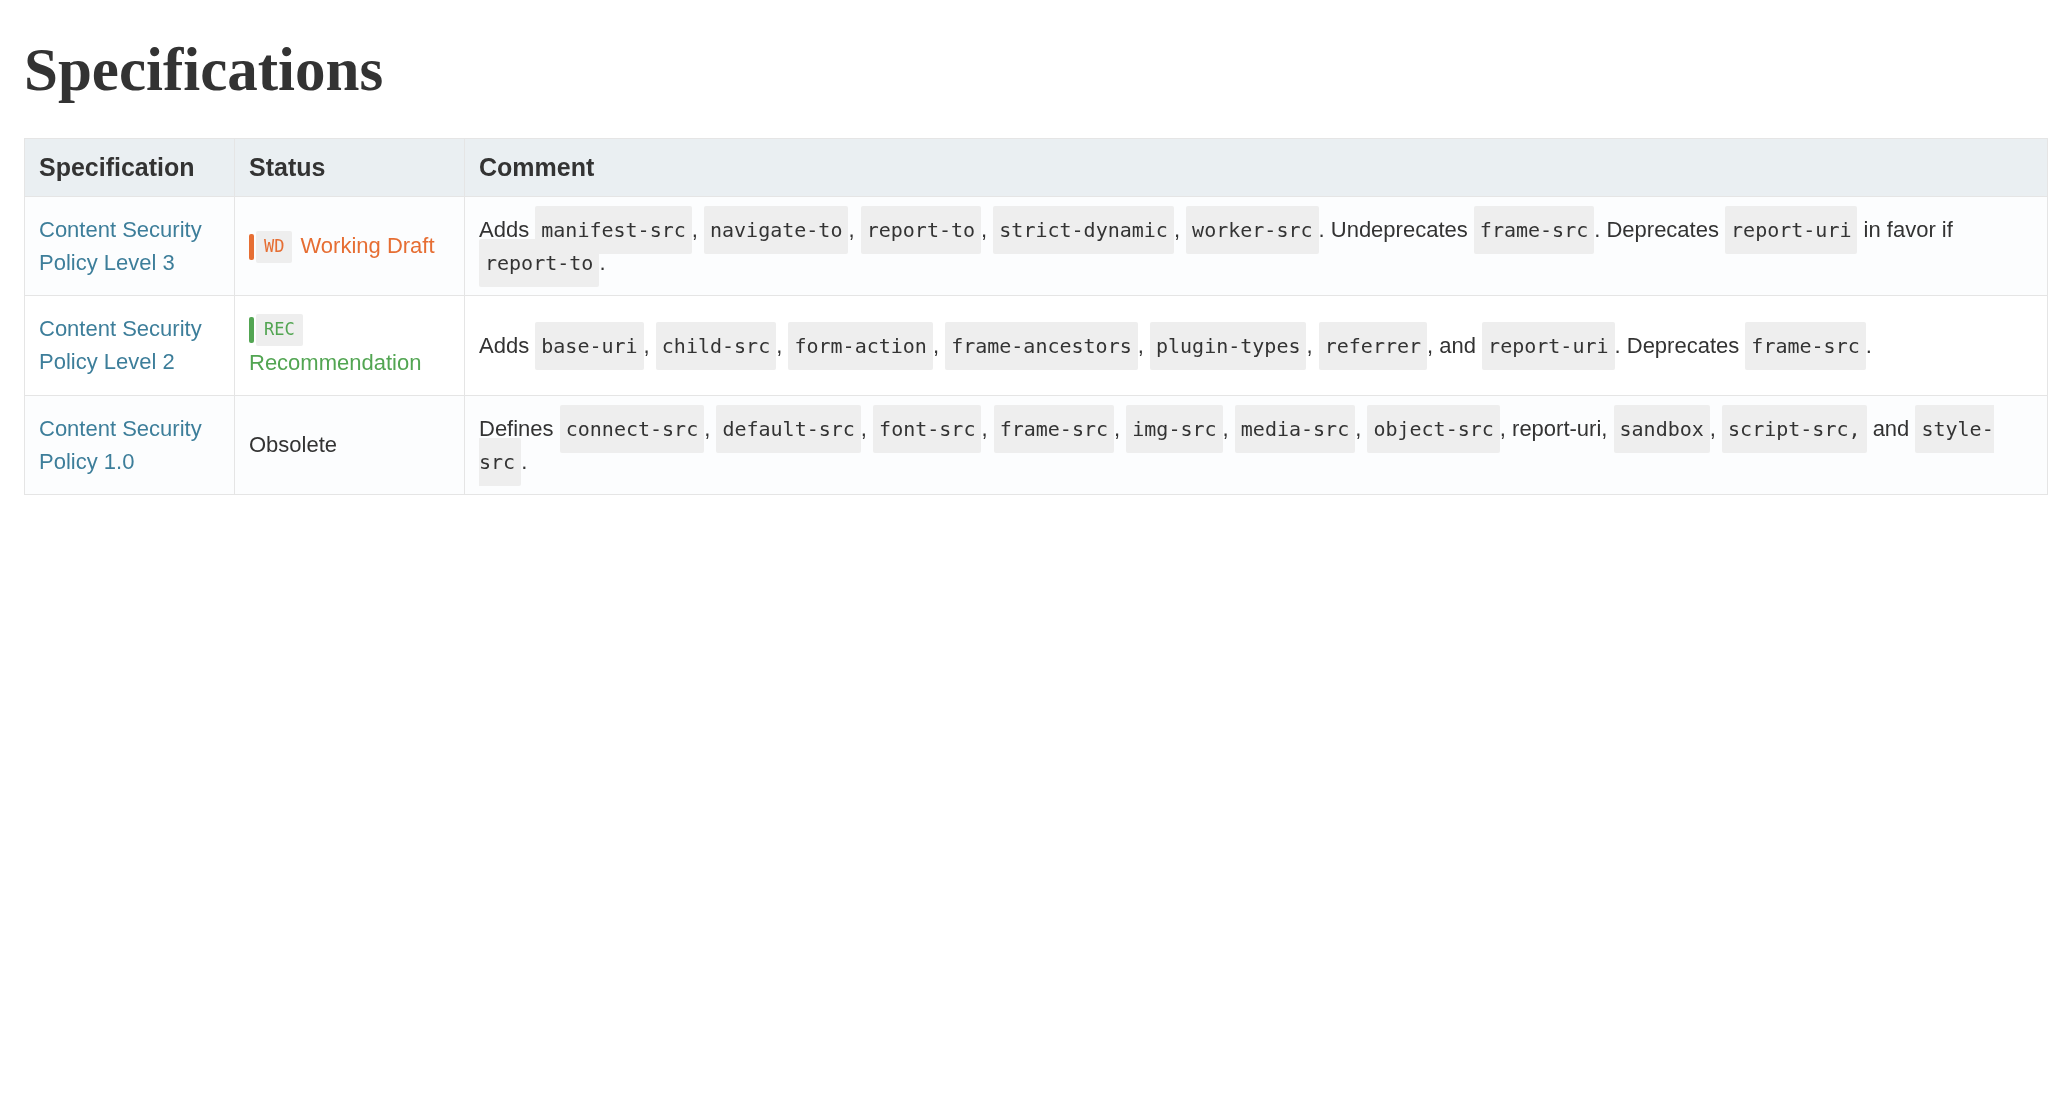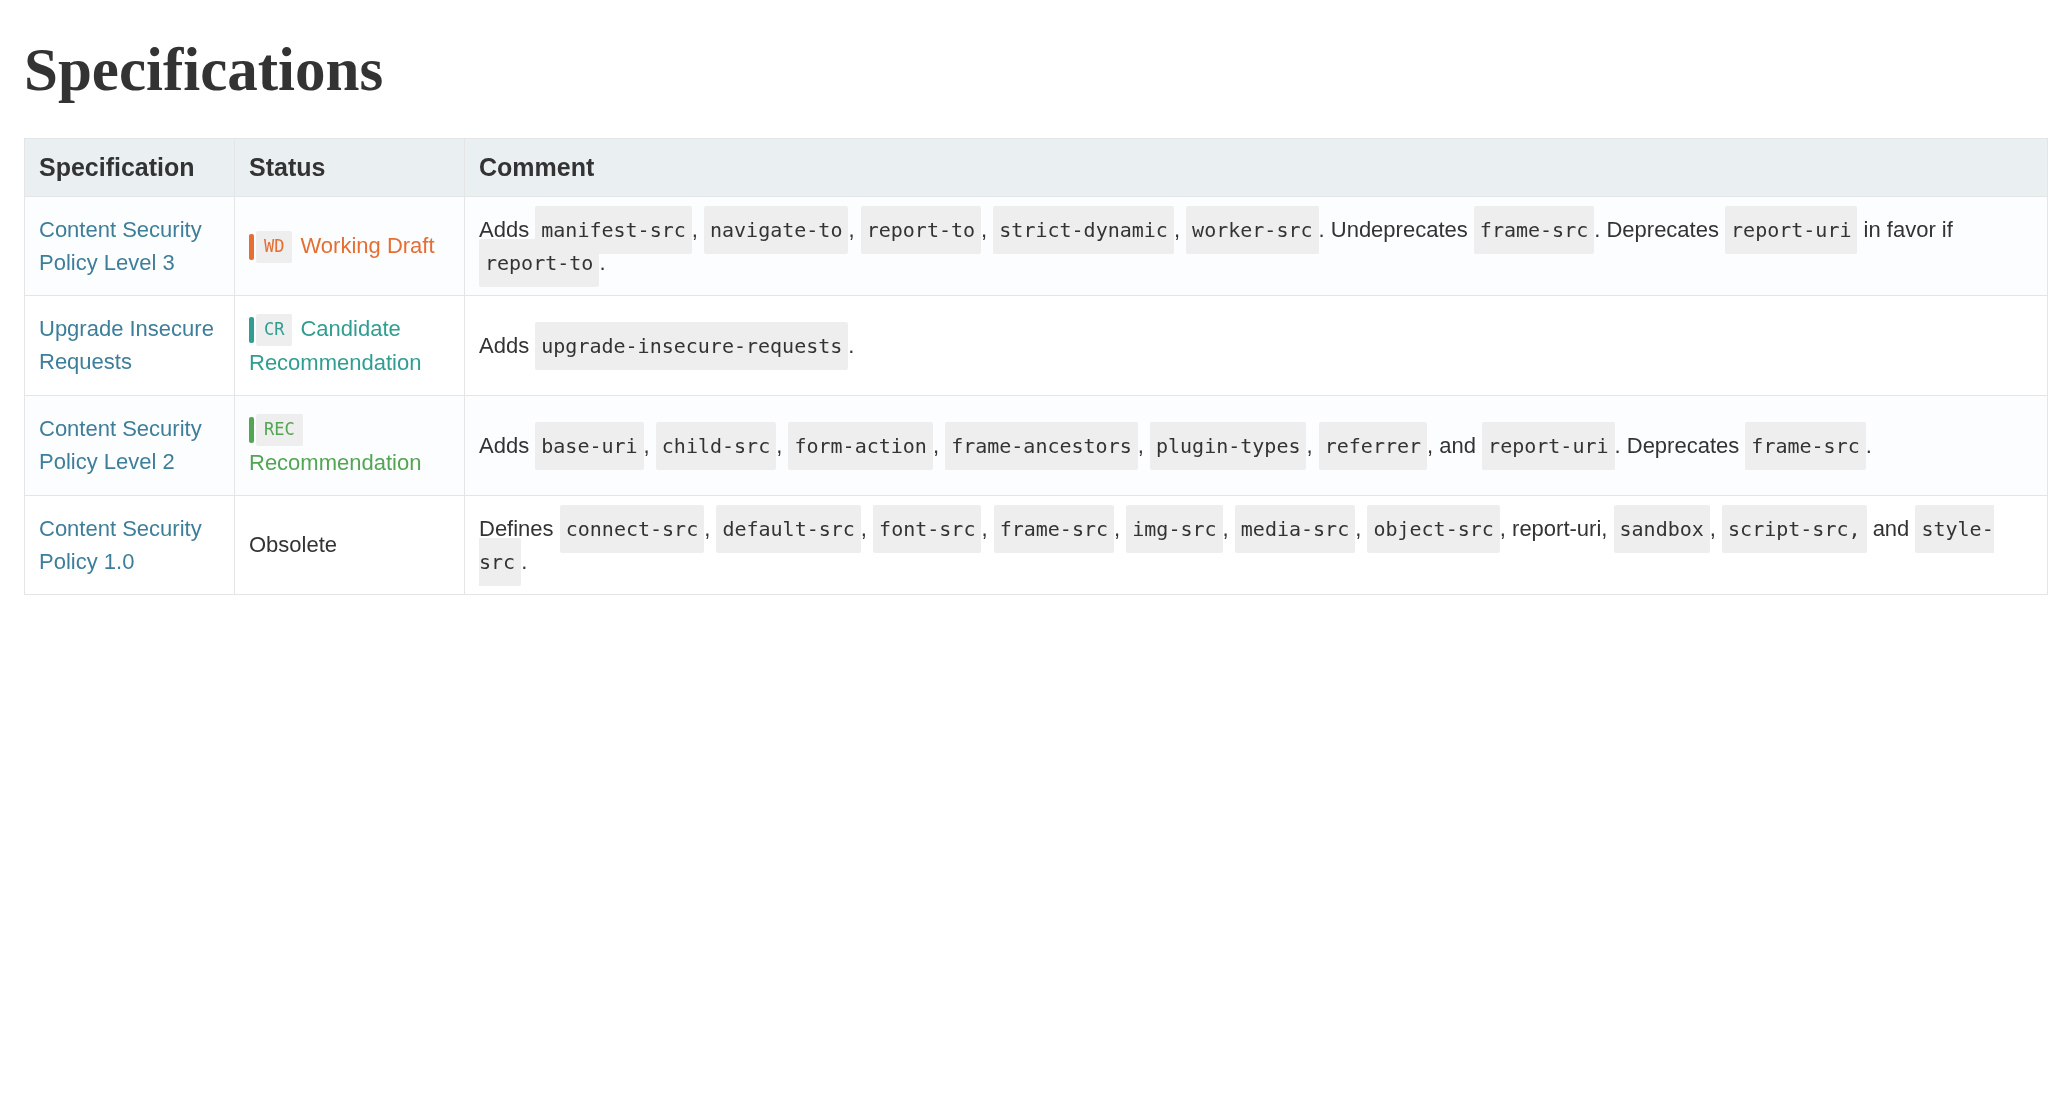--- a/index.html
+++ b/index.html
@@ -97,25 +97,20 @@
       <th>Comment</th>
     </tr>
   </thead>
   <tbody id="spec-tbody">
   <tr>
         <td class="spec-col"><a class="spec-link" href="#">Content Security Policy Level 3</a></td>
         <td class="status-col"><span class="status-wrap"><span class="badge-bar" style="background: rgb(230, 110, 51);"></span><span class="badge-label" style="color: rgb(230, 110, 51);">WD</span><span class="status-text" style="color: rgb(230, 110, 51); margin-top: 33px;">Working Draft</span></span></td>
         <td class="comment-cell"><span>Adds </span><code>manifest-src</code><span>, </span><code>navigate-to</code><span>, </span><code>report-to</code><span>, </span><code>strict-dynamic</code><span>, </span><code>worker-src</code><span>. Undeprecates </span><code>frame-src</code><span>. Deprecates </span><code>report-uri</code><span> in favor if </span><code>report-to</code><span>.</span></td>
       </tr>
       <tr>
-        <td class="spec-col"><a class="spec-link" href="#">Upgrade Insecure Requests</a></td>
-        <td class="status-col"><span class="status-wrap"><span class="badge-bar" style="background: rgb(47, 158, 145);"></span><span class="badge-label" style="color: rgb(47, 158, 145);">CR</span><span class="status-text" style="color: rgb(47, 158, 145);">Candidate Recommendation</span></span></td>
-        <td class="comment-cell"><span>Adds </span><code>upgrade-insecure-requests</code><span>.</span></td>
-      </tr>
-      <tr>
         <td class="spec-col"><a class="spec-link" href="#">Content Security Policy Level 2</a></td>
         <td class="status-col"><span class="status-wrap"><span class="badge-bar" style="background: rgb(82, 165, 82);"></span><span class="badge-label" style="color: rgb(82, 165, 82);">REC</span><span class="status-text" style="color: rgb(82, 165, 82);">Recommendation</span></span></td>
         <td class="comment-cell"><span>Adds </span><code>base-uri</code><span>, </span><code>child-src</code><span>, </span><code>form-action</code><span>, </span><code>frame-ancestors</code><span>, </span><code>plugin-types</code><span>, </span><code>referrer</code><span>, and </span><code>report-uri</code><span>. Deprecates </span><code>frame-src</code><span>.</span></td>
       </tr>
       <tr>
         <td class="spec-col"><a class="spec-link" href="#">Content Security Policy 1.0</a></td>
         <td class="status-col"><span class="status-wrap"><span class="status-text" style="color: rgb(51, 51, 51);">Obsolete</span></span></td>
         <td class="comment-cell"><span>Defines </span><code>connect-src</code><span>, </span><code>default-src</code><span>, </span><code>font-src</code><span>, </span><code>frame-src</code><span>, </span><code>img-src</code><span>, </span><code>media-src</code><span>, </span><code>object-src</code><span>, report-uri, </span><code>sandbox</code><span>, </span><code>script-src,</code><span> and </span><code>style-src</code><span>.</span></td>
       </tr>
     </tbody>

